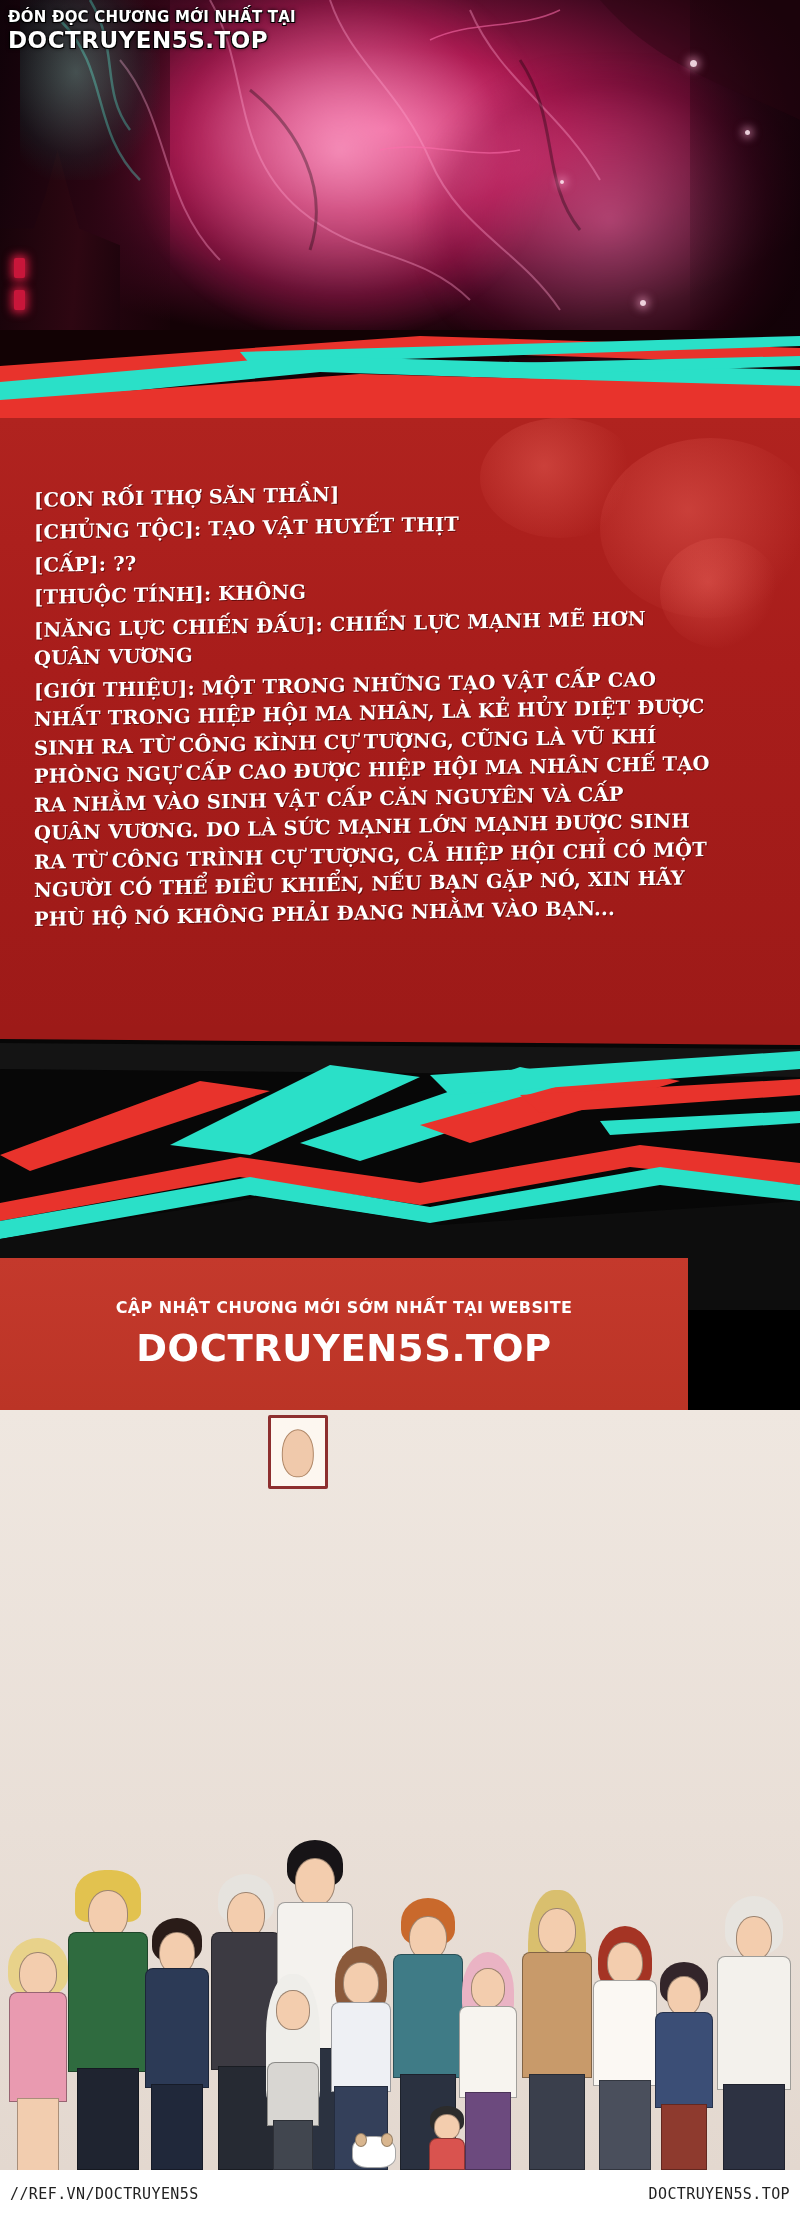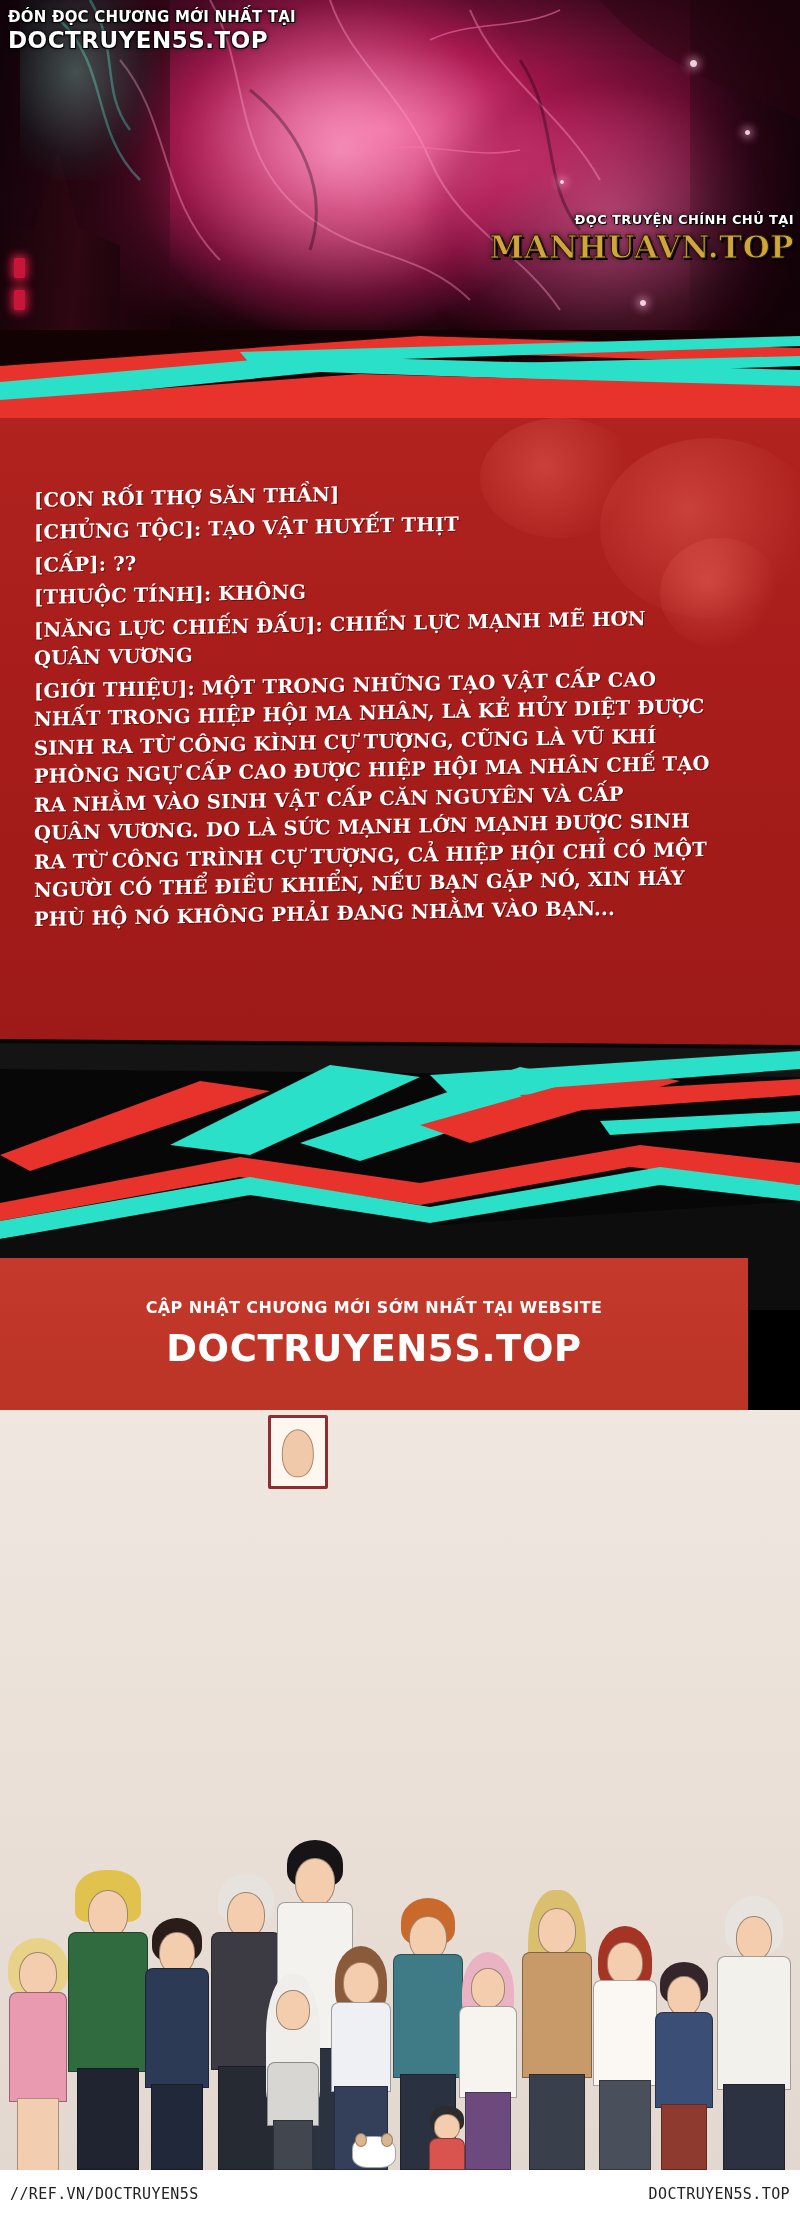--- a/index.html
+++ b/index.html
@@ -151,21 +151,21 @@
   .panel-shards-low {
     position: absolute; left: 0; top: 1025px;
     width: 800px; height: 285px;
     background: #000;
     overflow: hidden;
   }
 
   
   .panel-promo {
     position: absolute; left: 0; top: 1258px;
-    width: 748px; height: 152px;
+    width: 688px; height: 152px;
     background: #c0392b;
     background: linear-gradient(180deg, #c4392c 0%, #bb3426 100%);
     display: flex; flex-direction: column;
     align-items: center; justify-content: center;
   }
   .panel-promo .line1 {
     color: #ffffff; font-size: 16px; font-weight: bold;
     letter-spacing: .4px;
     font-family: "DejaVu Sans", sans-serif;
   }
@@ -298,24 +298,20 @@
     <div class="sparkle" style="left:690px; top:60px; width:7px; height:7px;"></div>
     <div class="sparkle" style="left:745px; top:130px; width:5px; height:5px;"></div>
     <div class="sparkle" style="left:640px; top:300px; width:6px; height:6px;"></div>
     <div class="sparkle" style="left:560px; top:180px; width:4px; height:4px;"></div>
 
     <div class="wm-tl">
       <div class="small">ĐÓN ĐỌC CHƯƠNG MỚI NHẤT TẠI</div>
       <div class="big">DOCTRUYEN5S.TOP</div>
     </div>
 
-    <div class="wm-mr">
-      <div class="small">ĐỌC TRUYỆN CHÍNH CHỦ TẠI</div>
-      <div class="big">MANHUAVN.TOP</div>
-    </div>
   </div>
 
   <div class="shards-top">
     <svg viewBox="0 0 800 140" preserveAspectRatio="none" width="800" height="140">
       <polygon points="0,0 800,0 800,22 0,40" fill="#120204"></polygon>
       <polygon points="0,36 420,6 800,18 800,34 430,22 0,54" fill="#e8332c"></polygon>
       <polygon points="240,22 800,6 800,16 250,34" fill="#2ae0c8"></polygon>
       <polygon points="0,52 300,26 800,40 800,58 320,42 0,74" fill="#2ae0c8"></polygon>
       <polygon points="0,70 360,44 800,56 800,96 0,96" fill="#e8332c"></polygon>
       <polygon points="470,34 800,26 800,36 480,46" fill="#2ae0c8"></polygon>

